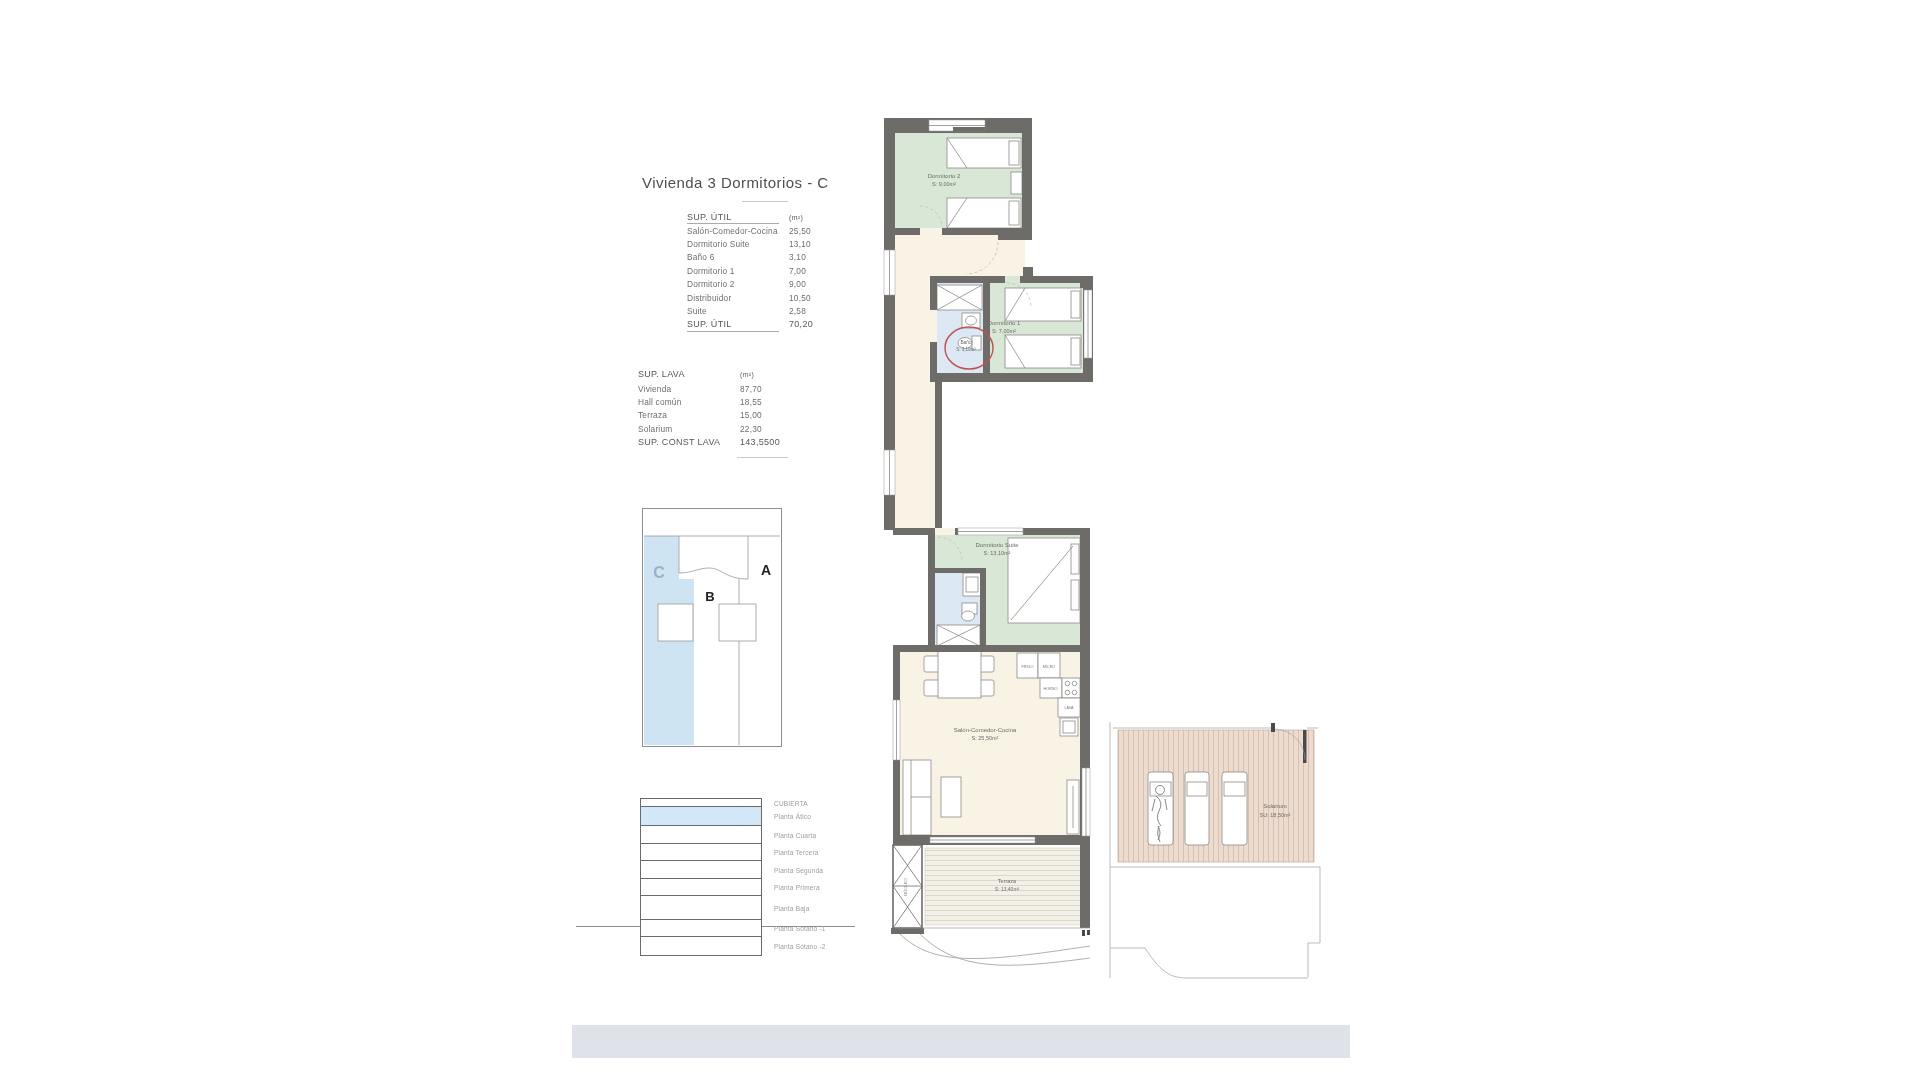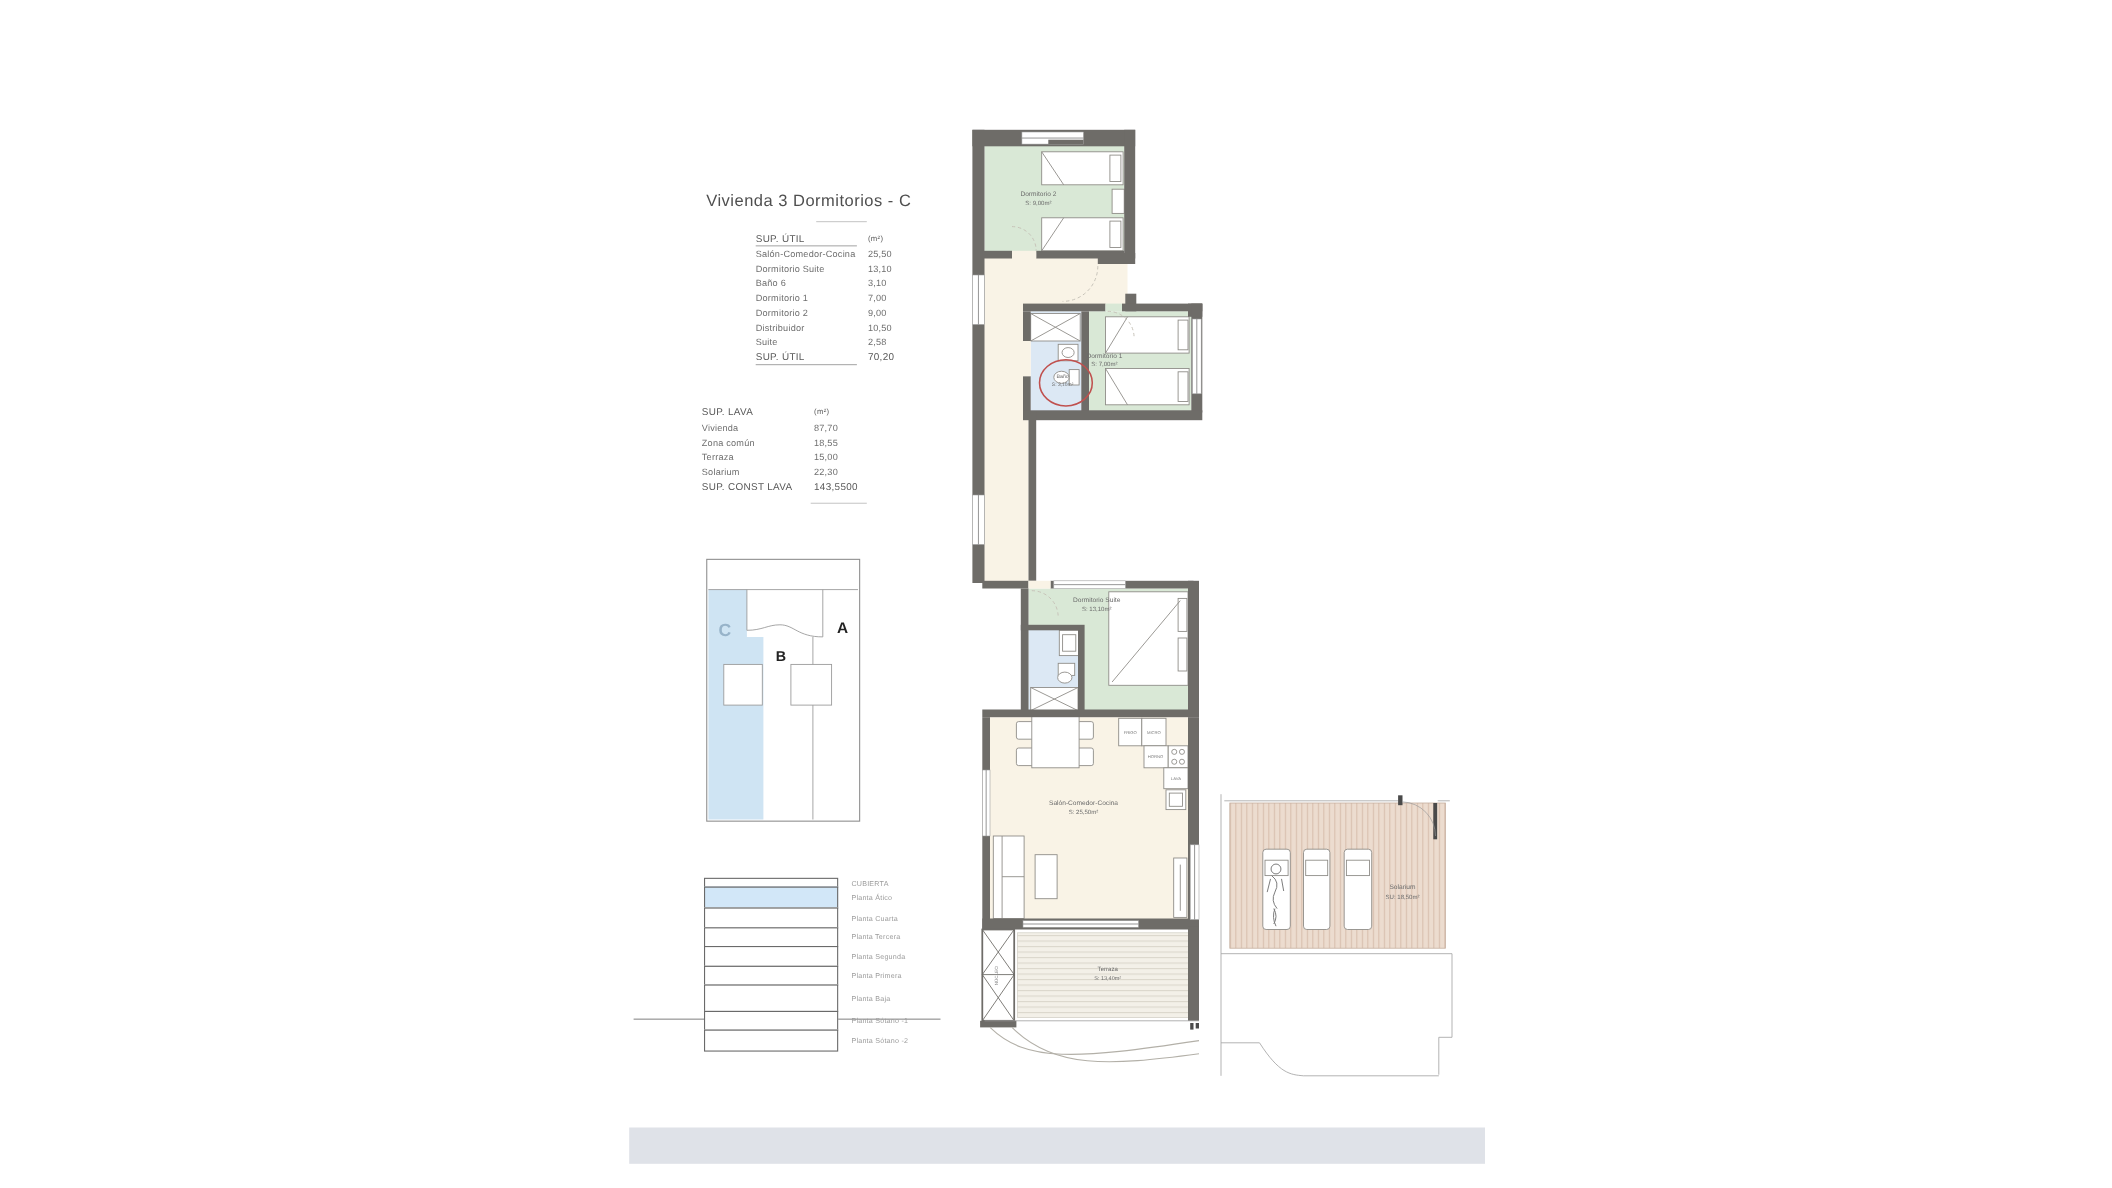--- a/index.html
+++ b/index.html
@@ -84,21 +84,21 @@
   <div class="t-head">
     <span class="lbl">SUP. LAVA</span>
     <span class="unit">(m²)</span>
   </div>
   <div style="height:2px"></div>
   <div class="t-row">
       <span class="lbl">Vivienda</span>
       <span class="val">87,70</span>
     </div>
   <div class="t-row">
-      <span class="lbl">Zona común</span>
+      <span class="lbl">Hall común</span>
       <span class="val">18,55</span>
     </div>
   <div class="t-row">
       <span class="lbl">Terraza</span>
       <span class="val">15,00</span>
     </div>
   <div class="t-row">
       <span class="lbl">Solarium</span>
       <span class="val">22,30</span>
     </div>

